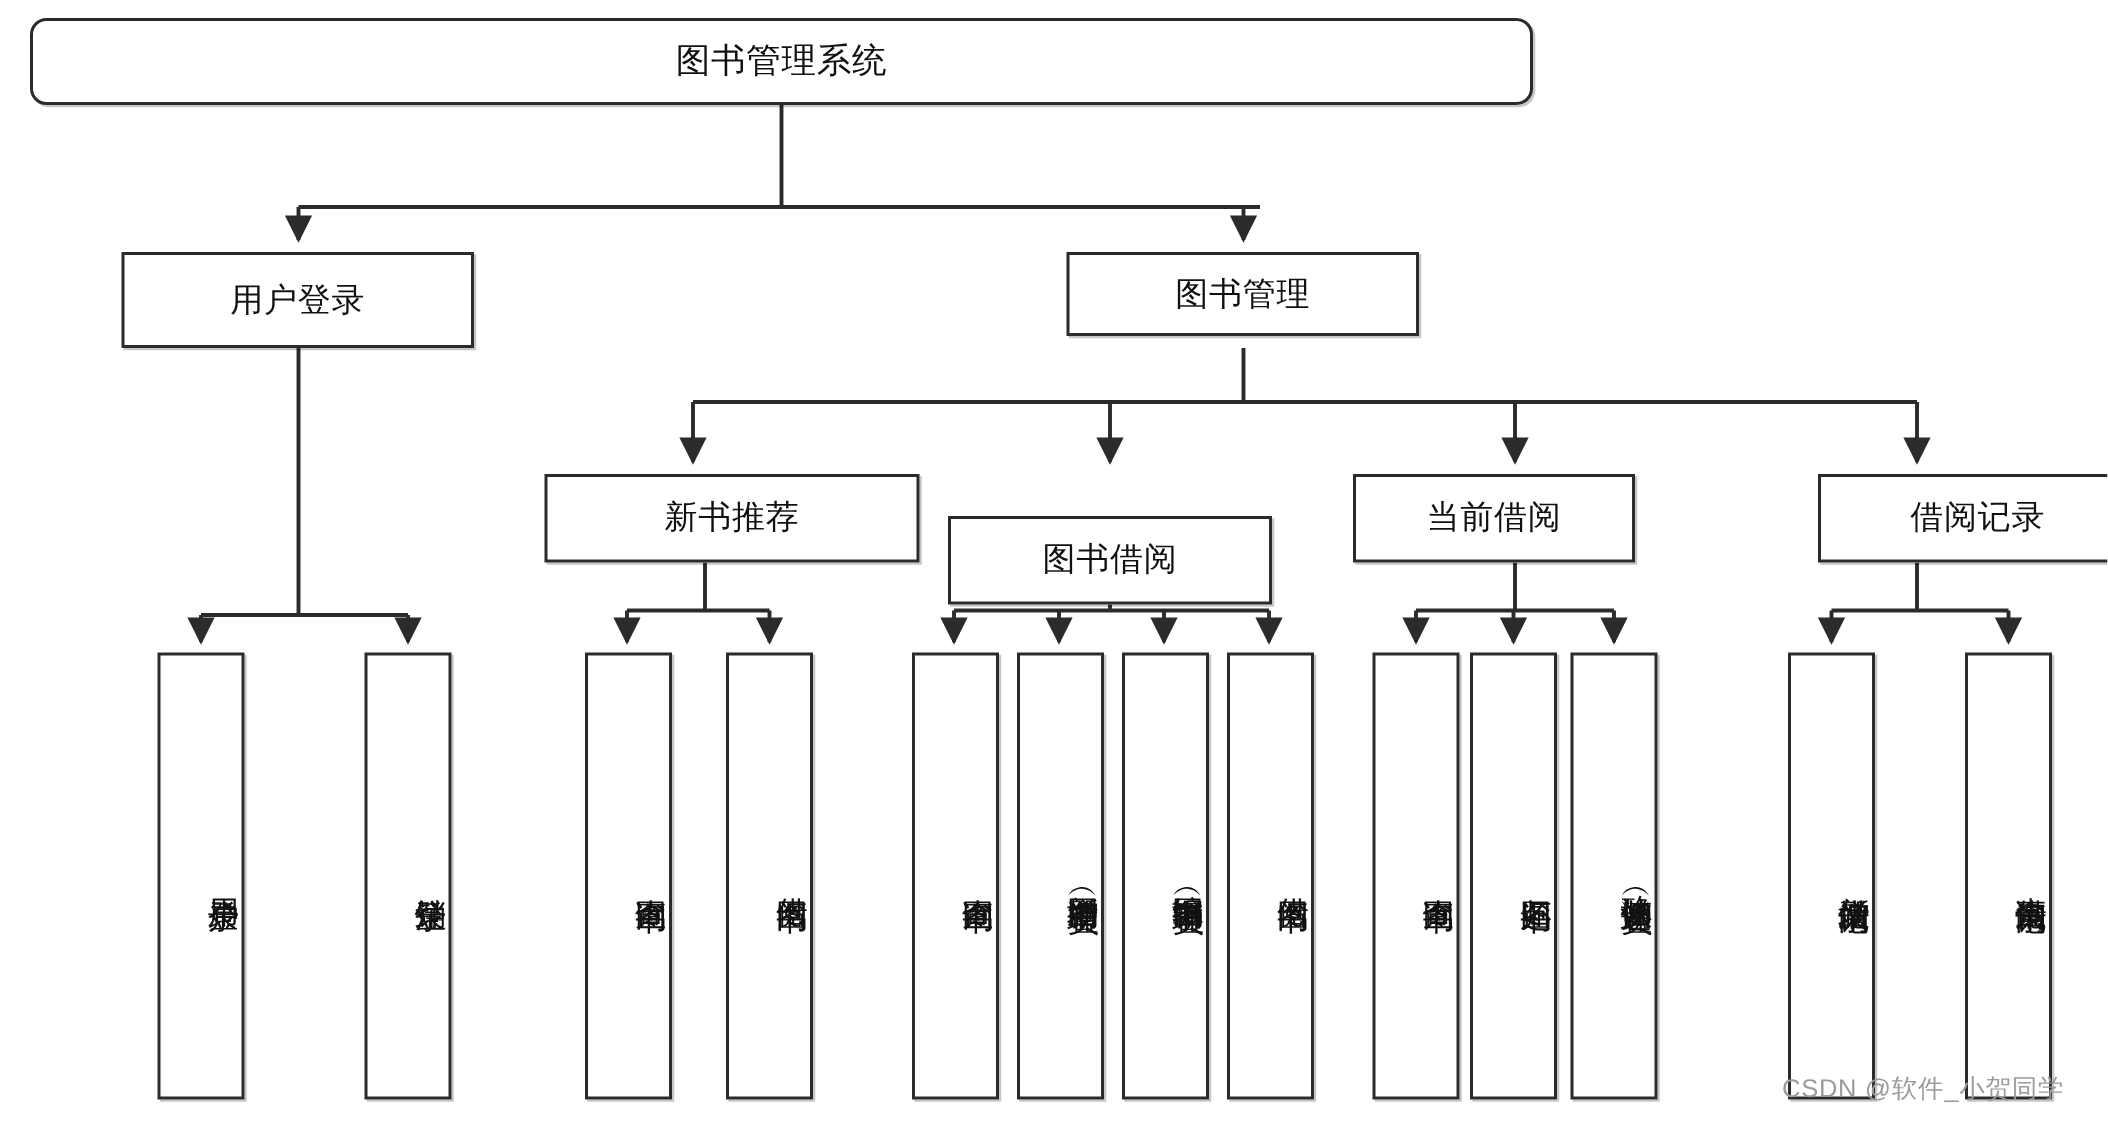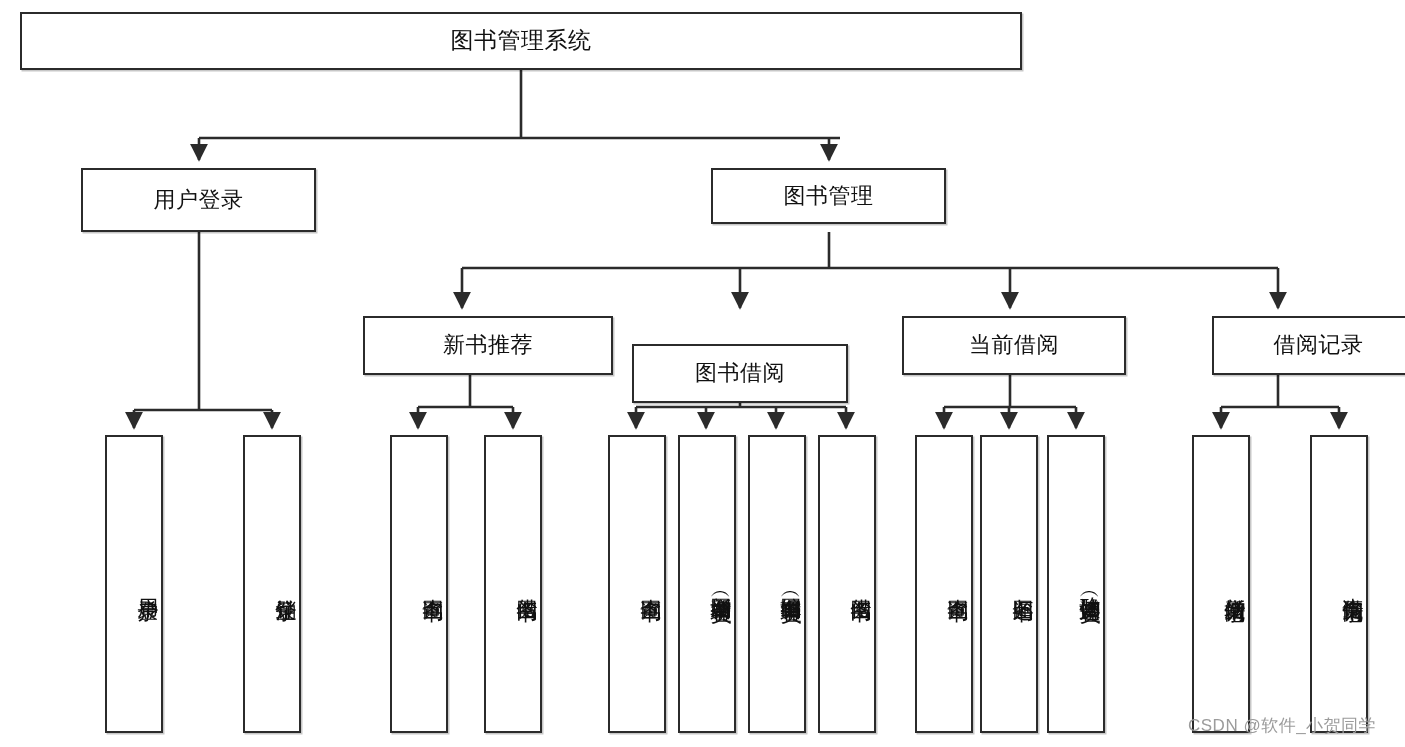--- a/index.html
+++ b/index.html
@@ -35,20 +35,21 @@
     text-align: center;
     box-shadow: 1.5px 1.5px 0 rgba(0,0,0,0.22);
   }
   .node.h {
     font-size: 22px;
     line-height: 1.2;
     letter-spacing: 0.5px;
   }
   .node.root {
     font-size: 23px;
+    border-radius: 11px;
   }
   .node.leaf {
     writing-mode: vertical-rl;
     text-orientation: upright;
     font-size: 21px;
     line-height: 1.25;
     letter-spacing: 1px;
     padding: 6px 0;
     align-items: flex-start;
     justify-content: center;
@@ -133,21 +134,21 @@
   <div class="node h" style="left:711px; top:168px; width:235px; height:56px;">
     <span>图书管理</span>
   </div>
 
   <div class="node h" style="left:363px; top:316px; width:250px; height:59px;">
     <span>新书推荐</span>
   </div>
   <div class="node h" style="left:632px; top:316px; width:216px; height:59px;margin-top:28px;">
     <span>图书借阅</span>
   </div>
-  <div class="node h" style="left:902px; top:316px; width:224px; height:59px;">
+  <div class="node h" style="left:902px; top:316px; width:188px; height:59px;">
     <span>当前借阅</span>
   </div>
   <div class="node h" style="left:1212px; top:316px; width:213px; height:59px;">
     <span>借阅记录</span>
   </div>
 
   <div class="node leaf" style="left:105px; top:435px; width:58px; height:298px;">
     <span>用户登录</span>
   </div>
   <div class="node leaf" style="left:243px; top:435px; width:58px; height:298px;">

